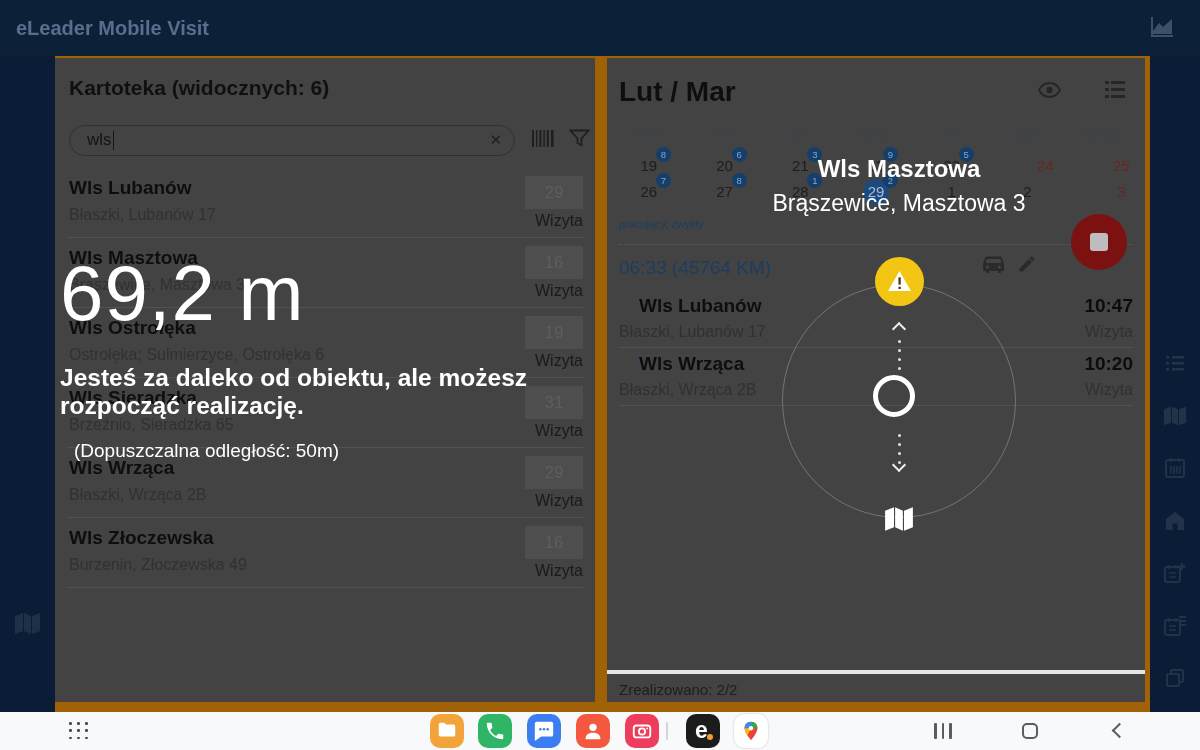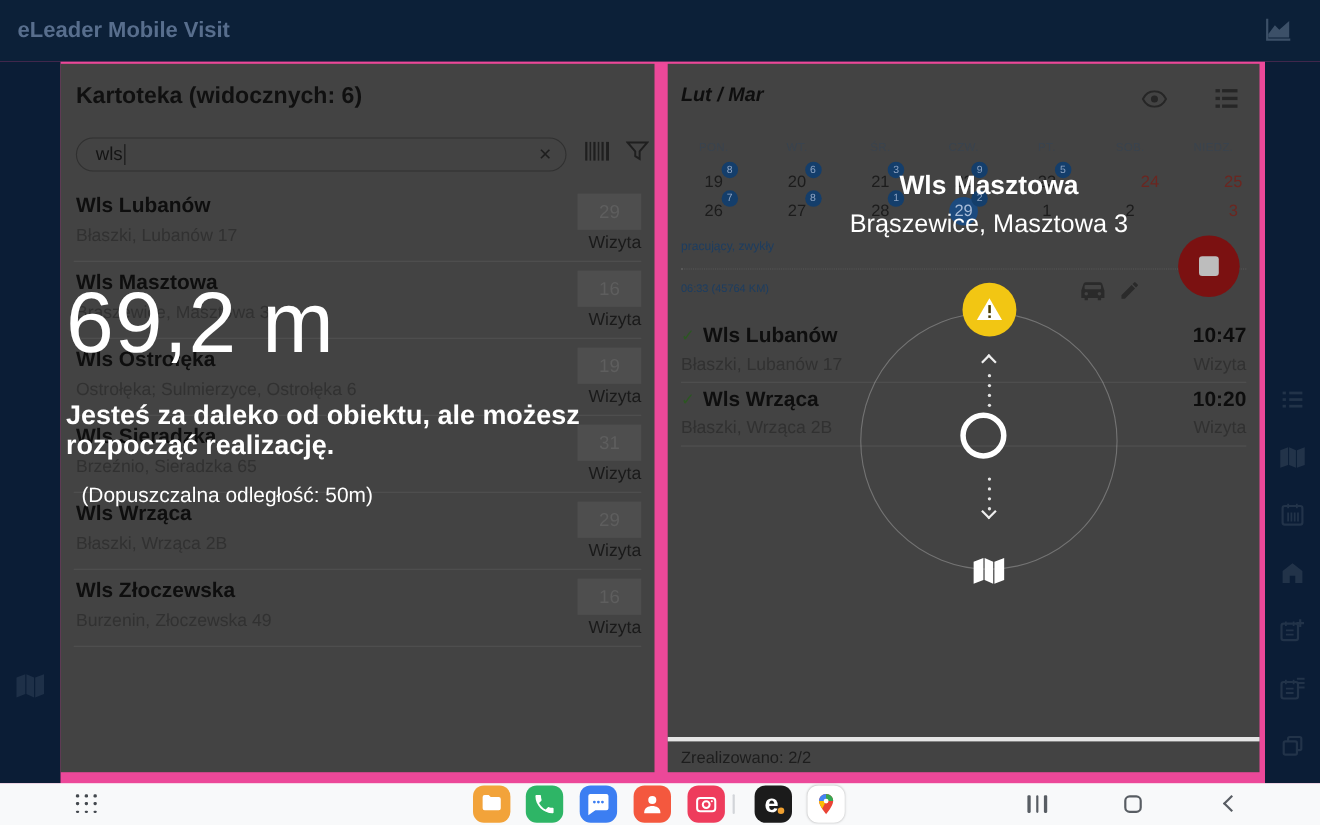--- a/index.html
+++ b/index.html
@@ -1,17 +1,17 @@
 <!DOCTYPE html>
 <html><head>
 <meta charset="utf-8">
 <style>
   html,body{margin:0;padding:0;background:#000;}
   *{box-sizing:border-box;font-family:"Liberation Sans","DejaVu Sans",sans-serif;}
-  .screen{position:relative;width:1200px;height:750px;background:#ec4899;overflow:hidden;}
+  .screen{position:relative;width:1200px;height:750px;background:#a16207;overflow:hidden;}
 
   
   .topbar{position:absolute;left:0;top:0;width:1200px;height:56px;background:#0c2038;}
   .app-title{position:absolute;left:16px;top:0;line-height:56px;font-size:20px;font-weight:bold;color:#546documents;color:#586e8d;}
   .chart-icon{position:absolute;right:24px;top:15px;width:27px;height:25px;}
 
   .rail{position:absolute;top:56px;width:55px;height:656px;background:#0b1d36;}
   .rail.left{left:0;}
   .rail.right{left:1150px;width:50px;}
   .rail .ric{position:absolute;left:13px;width:24px;height:24px;}
@@ -32,37 +32,37 @@
   .barcode{margin-left:16px;}
   .funnel{margin-left:13px;}
   .rows{position:absolute;left:12px;right:12px;top:110px;}
   .row{position:relative;height:70px;border-bottom:1px solid #525252;}
   .row .nm{position:absolute;left:2px;top:9px;font-size:19px;font-weight:bold;color:#0e0e0e;}
   .row .ad{position:absolute;left:2px;top:38px;font-size:16px;color:#313131;}
   .row .cnt{position:absolute;right:0;top:8px;width:58px;height:33px;background:#4e4e4e;text-align:center;line-height:33px;font-size:17px;color:#5e5e5e;}
   .row .typ{position:absolute;right:0;top:44px;width:80px;text-align:right;font-size:16px;color:#1a1a1a;}
 
   
-  .rp-title{position:absolute;left:12px;top:18px;font-size:18px;font-weight:bold;color:#0e0e0e;font-style:italic;}
+  .rp-title{position:absolute;left:12px;top:18px;font-size:28px;font-weight:bold;color:#0e0e0e;}
   .eye{position:absolute;right:84px;top:24px;}
   .viewlist{position:absolute;right:18px;top:22px;}
   .wkrow{position:absolute;left:4px;right:4px;top:70px;display:flex;}
   .wkrow span{flex:1;text-align:center;font-size:10.5px;color:#39434e;letter-spacing:.3px;}
   .calrow{position:absolute;left:4px;right:4px;display:flex;}
   .calrow.w1{top:94px;} .calrow.w2{top:120px;}
   .cal{flex:1;height:28px;position:relative;text-align:center;}
   .cal .d{position:relative;z-index:2;display:inline-block;line-height:28px;font-size:15px;color:#1c1c1c;}
   .cal.we .d{color:#6b2620;margin-left:36px;}
   .cal.sel::before{content:"";position:absolute;left:50%;top:1px;margin-left:-13px;width:26px;height:26px;border-radius:50%;background:#1c4a7e;}
   .cal.sel .d{color:#a7bbd8;}
   .cal-badge{position:absolute;left:50%;margin-left:7px;top:-5px;width:15px;height:15px;border-radius:50%;background:#143e6b;color:#8ba2c2;font-size:9.5px;line-height:15px;text-align:center;z-index:3;}
   .cal-badge:empty{display:none;}
   .legend{position:absolute;left:12px;top:160px;font-size:11px;color:#1c3d61;}
   .dotline{position:absolute;left:12px;right:12px;top:186px;border-top:1px dotted #585858;}
-  .trip{position:absolute;left:12px;top:199px;font-size:10px;color:#1c3d61;}
+  .trip{position:absolute;left:12px;top:199px;font-size:19px;color:#1c3d61;}
   .car{position:absolute;right:138px;top:197px;}
   .pencil{position:absolute;right:108px;top:196px;}
   .stopbtn{position:absolute;right:18px;top:156px;width:56px;height:56px;border-radius:50%;background:#7b1111;}
   .stopbtn i{position:absolute;left:19px;top:19px;width:18px;height:18px;background:#bdbdbd;border-radius:3px;}
   .visits{position:absolute;left:12px;right:12px;top:232px;}
   .vrow{position:relative;height:58px;border-bottom:1px solid #525252;}
   .vrow .ck{position:absolute;left:0;top:6px;font-size:15px;font-weight:bold;color:#2c5722;}
   .vrow .nm{position:absolute;left:20px;top:5px;font-size:19px;font-weight:bold;color:#0e0e0e;}
   .vrow .ad{position:absolute;left:0;top:33px;font-size:16px;color:#313131;}
   .vrow .tm{position:absolute;right:0;top:5px;font-size:19px;font-weight:bold;color:#0d0d0d;}

